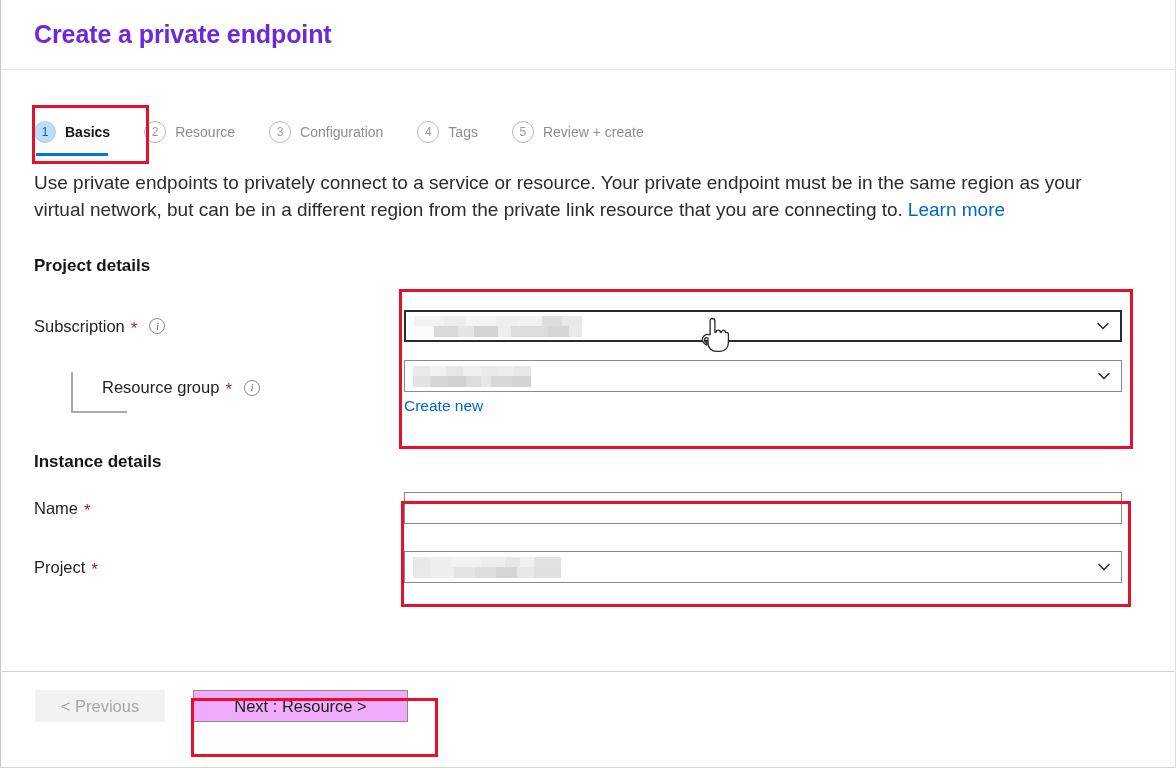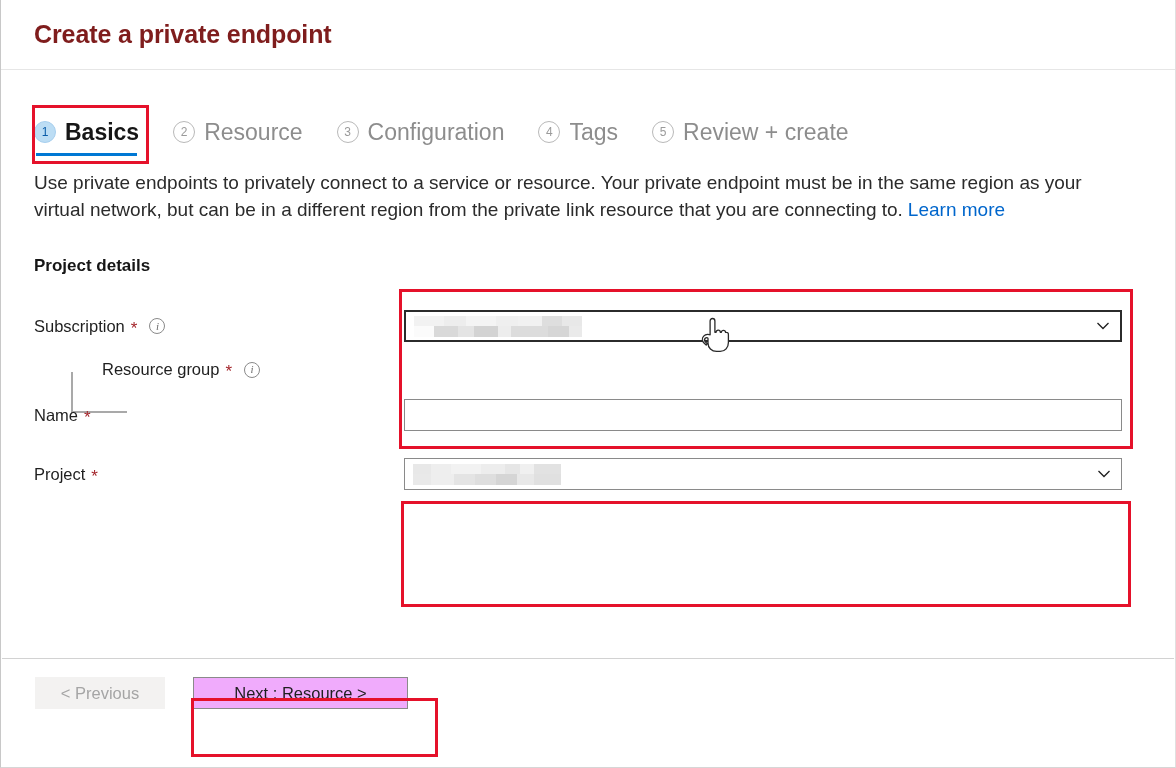--- a/index.html
+++ b/index.html
@@ -27,21 +27,21 @@
   .titlebar {
     height: 70px;
     padding: 0 0 0 33px;
     display: flex;
     align-items: center;
     border-bottom: 1px solid #e6e6e6;
   }
   .title-text {
     font-size: 25px;
     font-weight: bold;
-    color: #7f1d1d;
+    color: #6d28d9;
     letter-spacing: -0.1px;
   }
 
   
   .tabstrip {
     position: relative;
     margin-top: 38px;
     padding-left: 33px;
     height: 56px;
     display: flex;
@@ -63,21 +63,21 @@
     height: 22px;
     border-radius: 50%;
     display: inline-flex;
     align-items: center;
     justify-content: center;
     font-size: 12px;
     margin-right: 9px;
     flex: 0 0 auto;
   }
   .tab .lbl {
-    font-size: 23px;
+    font-size: 14px;
     white-space: nowrap;
   }
   .tab.active .num {
     background: #bcddf4;
     color: #0a5ca8;
     border: 1px solid #a7cfee;
   }
   .tab.active .lbl {
     color: #161616;
     font-weight: bold;
@@ -300,21 +300,21 @@
     z-index: 40;
     pointer-events: none;
   }
 
   
   .footer {
     position: absolute;
     left: 1px;
     right: 1px;
     bottom: 1px;
-    height: 108px;
+    height: 95px;
     border-top: 1px solid #d2d2d2;
     background: #ffffff;
   }
   .footer-inner {
     position: absolute;
     left: 33px;
     top: 18px;
     display: flex;
     align-items: center;
   }
@@ -417,22 +417,34 @@
       </div>
     </div>
 
     <div class="row" style="margin-top:18px;">
       <div class="elbow"></div>
       <div class="row-label" style="padding-left:68px;">
         <span>Resource group</span>
         <span class="req">*</span>
         <span class="info">i</span>
       </div>
-    </div>
-
+      <div>
+        <div class="field">
+          <span class="redact redact-b"></span>
+          <span class="chev">
+            <svg viewBox="0 0 14 14" width="14" height="14">
+                <path d="M1.5 4 L7 9.5 L12.5 4" fill="none" stroke="#1f1f1f" stroke-width="1.3"></path>
+              </svg>
+          </span>
+        </div>
+        <a class="createnew">Create new</a>
+      </div>
+    </div>
+
+    <div class="section-head" style="margin-top:37px;">Instance details</div>
 
     <div class="row" style="margin-top:20px;">
       <div class="row-label">
         <span>Name</span>
         <span class="req">*</span>
       </div>
       <div class="field">
         <span></span>
       </div>
     </div>

